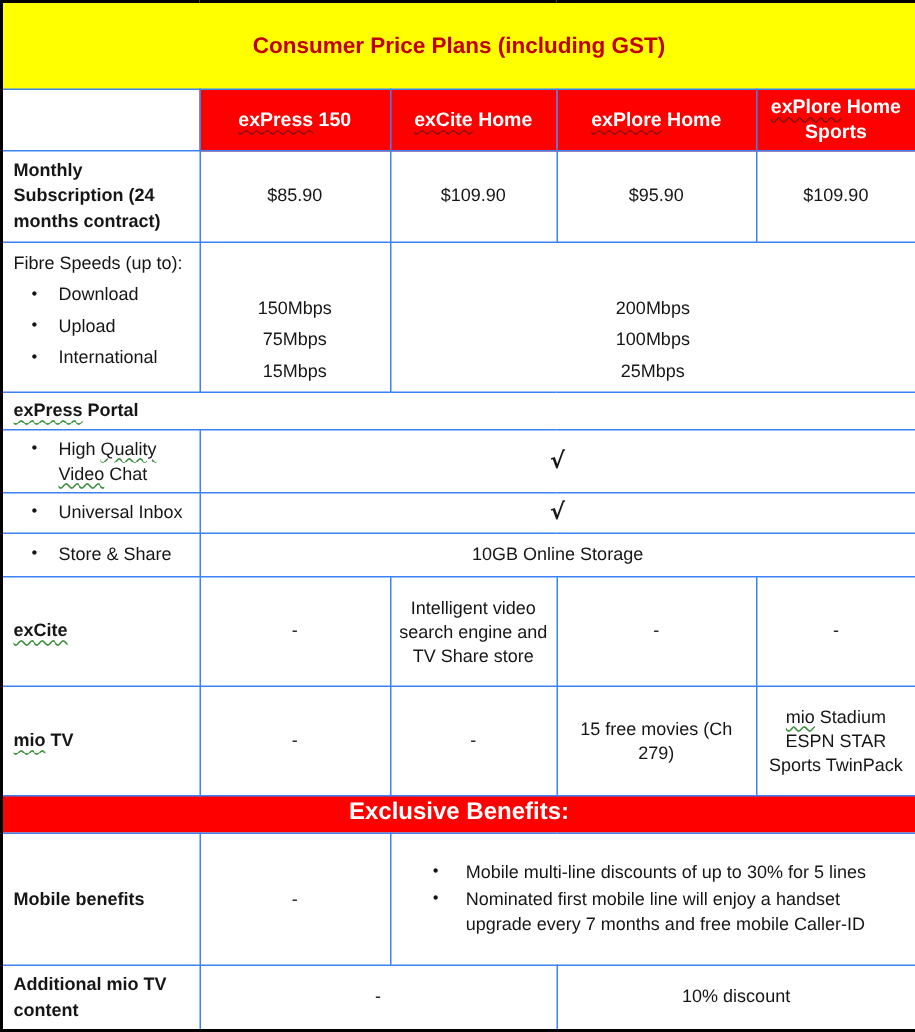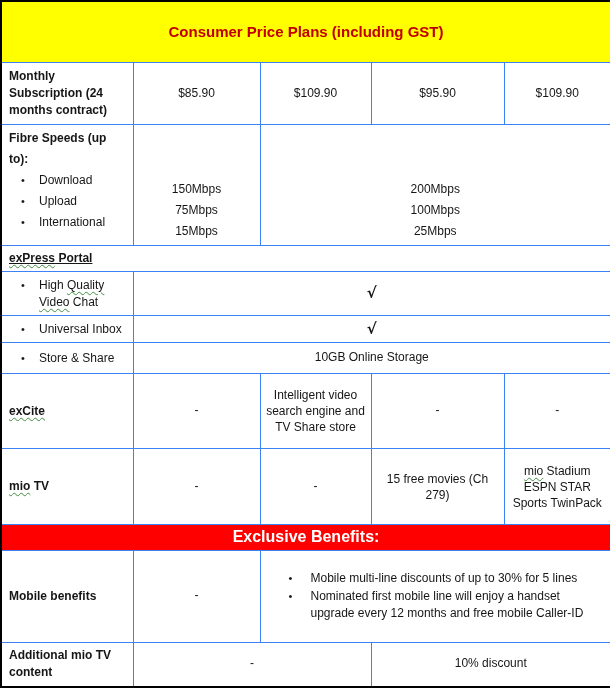--- a/index.html
+++ b/index.html
@@ -16,21 +16,21 @@
     font-family:"Liberation Sans",sans-serif;font-size:12px;color:#161616;
   }
   td{border:1px solid #3b82f6;text-align:center;vertical-align:middle;padding:1px 3px;line-height:1.3;margin-top:32px;}
 
   
   .r-title td{height:53px;}
   .r-header td{height:36px;}
   .r-monthly td{height:51px;}
   .r-fibre td{height:89px;}
   .r-homeline td{height:18px;}
-  .r-portal td{height:17px;text-decoration:underline;}
+  .r-portal td{height:17px;}
   .r-hqvc td{height:29px;}
   .r-inbox td{height:18px;}
   .r-store td{height:21px;}
   .r-excite td{height:63px;}
   .r-miotv td{height:63px;}
   .r-benefits td{height:19px;}
   .r-mobile td{height:76px;}
   .r-addmio td{height:34px;}
 
   .title-cell{
@@ -59,21 +59,21 @@
     text-decoration-line:underline;text-decoration-style:wavy;
     text-decoration-color:#8b1111;text-decoration-thickness:1px;text-underline-offset:2px;
   }
 
   
   .bline{display:flex;align-items:flex-start;font-weight:normal;text-align:left;}
   .bullet{flex:0 0 30px;box-sizing:border-box;padding-left:12px;text-align:left;font-size:11px;}
   .btext{flex:1 1 auto;}
 
   .r-fibre .label-cell{line-height:21px;padding-top:3px;vertical-align:top;}
-  .flabel{font-weight:bold;}
+  .flabel{font-weight:normal;}
   .fibre-vals{vertical-align:bottom;padding-bottom:3px;}
   .fibre-vals .vline{line-height:21px;}
 
   .check{font-weight:bold;font-size:15px;font-family:"DejaVu Sans",sans-serif;}
 
   .mobile-cell{text-align:left;padding:4px 6px 4px 24px;}
   .mobile-cell .bline{margin:1px 0;line-height:17px;}
   .mobile-cell .bullet{flex:0 0 26px;padding-left:4px;}
   .wrap-cell{line-height:16px;}
 </style>
@@ -87,20 +87,27 @@
       <col style="width:111px">
       <col style="width:133px">
       <col style="width:107px">
   </colgroup>
 
   <tbody>
       <tr class="r-title">
     <td colspan="5" class="title-cell">Consumer Price Plans (including GST)</td>
   </tr>
 
+  <tr class="r-header">
+    <td class="corner"></td>
+    <td class="plan-h"><span class="sqh">exPress</span><span> 150</span></td>
+    <td class="plan-h"><span class="sqh">exCite</span><span> Home</span></td>
+    <td class="plan-h"><span class="sqh">exPlore</span><span> Home</span></td>
+    <td class="plan-h"><span class="sqh">exPlore</span><span> Home Sports</span></td>
+  </tr>
 
   <tr class="r-monthly">
     <td class="label-cell">Monthly Subscription (24 months contract)</td>
     <td>$85.90</td>
     <td>$109.90</td>
     <td>$95.90</td>
     <td>$109.90</td>
   </tr>
 
   <tr class="r-fibre">
@@ -191,21 +198,21 @@
   <tr class="r-mobile">
     <td class="label-cell">Mobile benefits</td>
     <td>-</td>
     <td colspan="3" class="mobile-cell">
           <div class="bline">
             <span class="bullet">•</span>
             <span class="btext">Mobile multi-line discounts of up to 30% for 5 lines</span>
           </div>
           <div class="bline">
             <span class="bullet">•</span>
-            <span class="btext">Nominated first mobile line will enjoy a handset upgrade every 12 months and free mobile Caller-ID</span>
+            <span class="btext">Nominated first mobile line will enjoy a handset upgrade every 7 months and free mobile Caller-ID</span>
           </div>
         </td>
   </tr>
 
   <tr class="r-addmio">
     <td class="label-cell">Additional mio TV content</td>
     <td colspan="2">-</td>
     <td colspan="2">10% discount</td>
   </tr>
 

